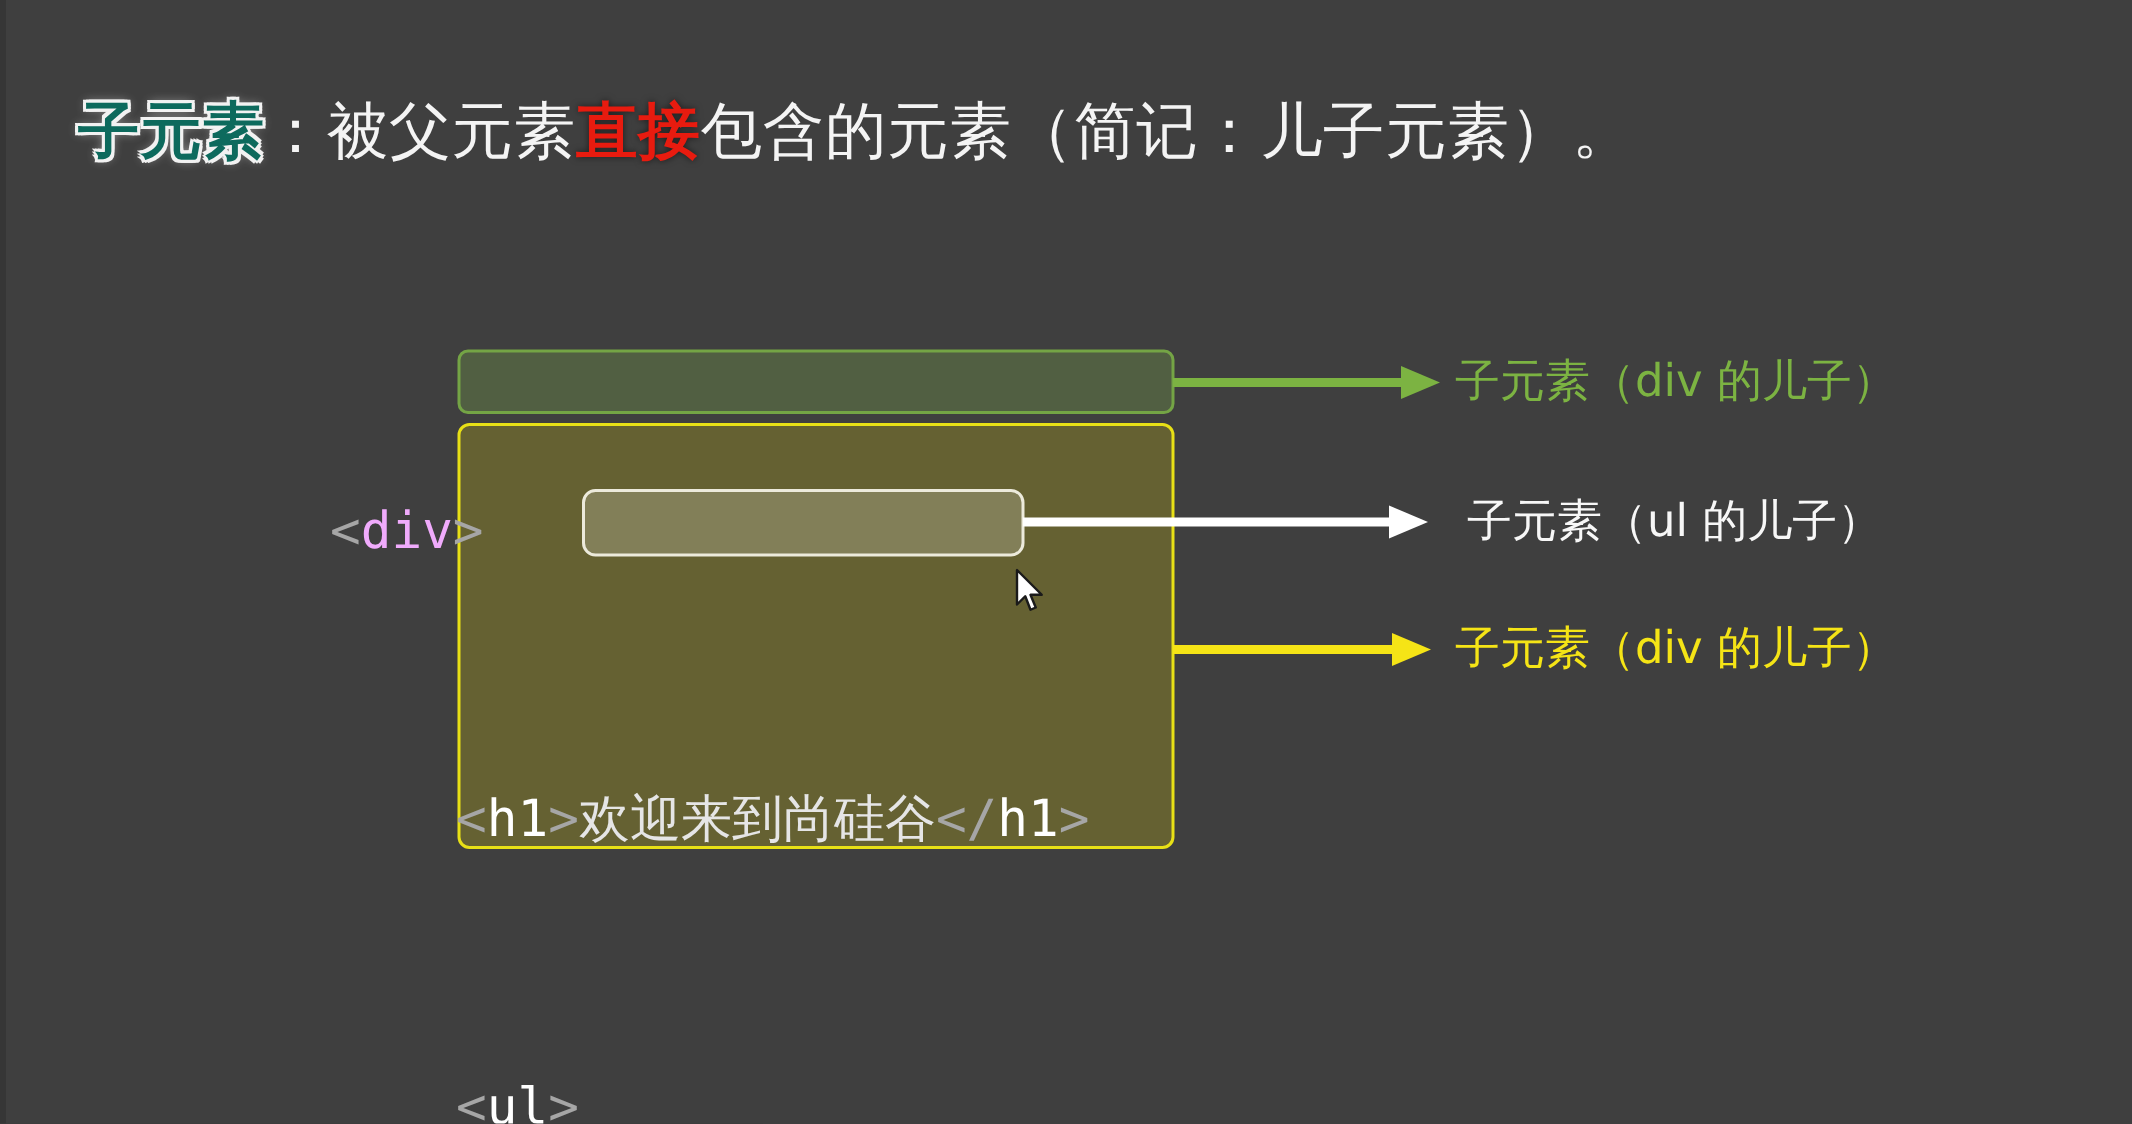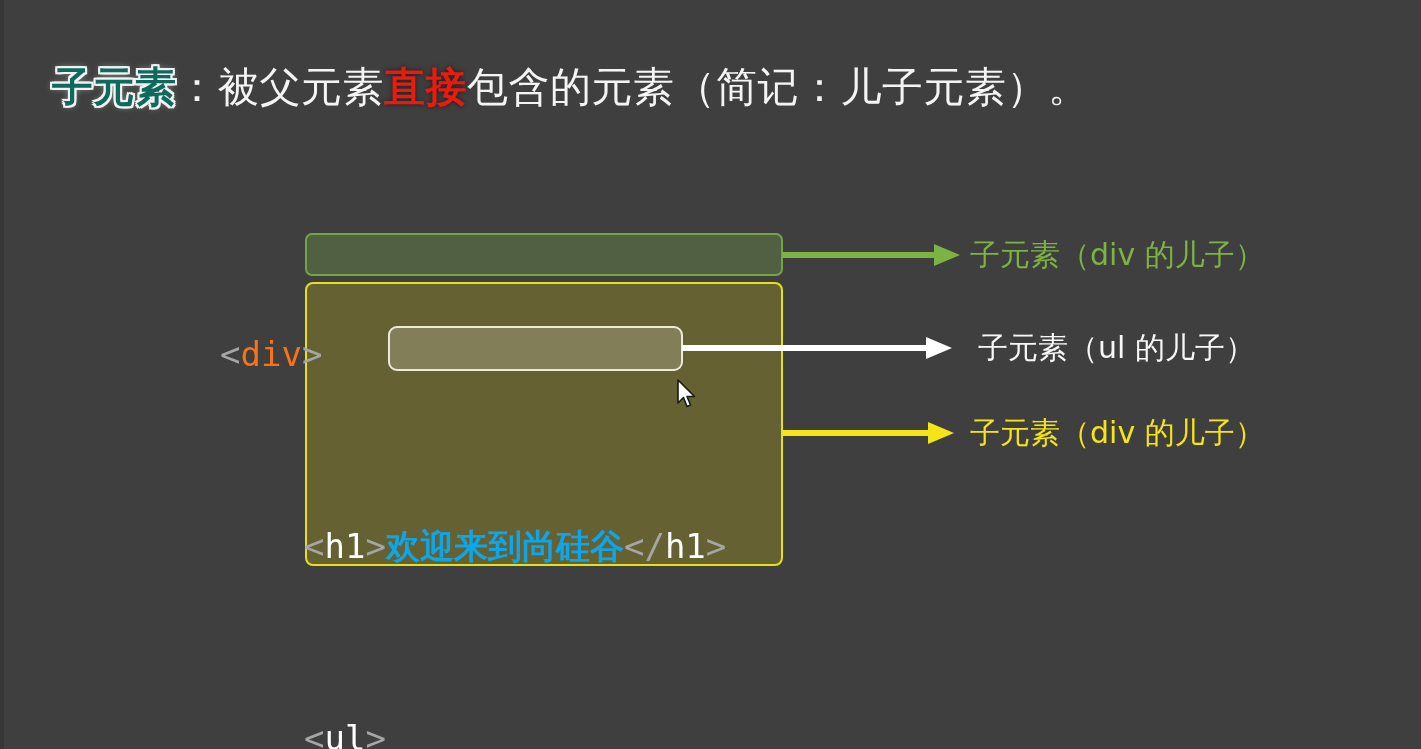--- a/index.html
+++ b/index.html
@@ -63,23 +63,23 @@
     top: 186px;
     font-family: "DejaVu Sans Mono", "Liberation Mono", monospace;
     font-size: 34px;
     line-height: 48px;
     white-space: pre;
   }
   .ln { position: relative; height: 48px; }
   .ind1 { padding-left: 84px; }
 
   .br  { color: #a6a6a6; }          
-  .tag { color: #f97316; }          
+  .tag { color: #f0abfc; }          
   .tagc{ color: #ffffff; }          
-  .txt { color: #0ea5e9; font-weight: bold; }
+  .txt { color: #e5e5e5; }
 
   
   #box-h1 {
     position: absolute;
     left: 305px; top: 233px;
     width: 478px; height: 43px;
     background: rgba(122,170,74,0.30);
     border: 2px solid #74a445;
     border-radius: 7px;
     box-sizing: border-box;

